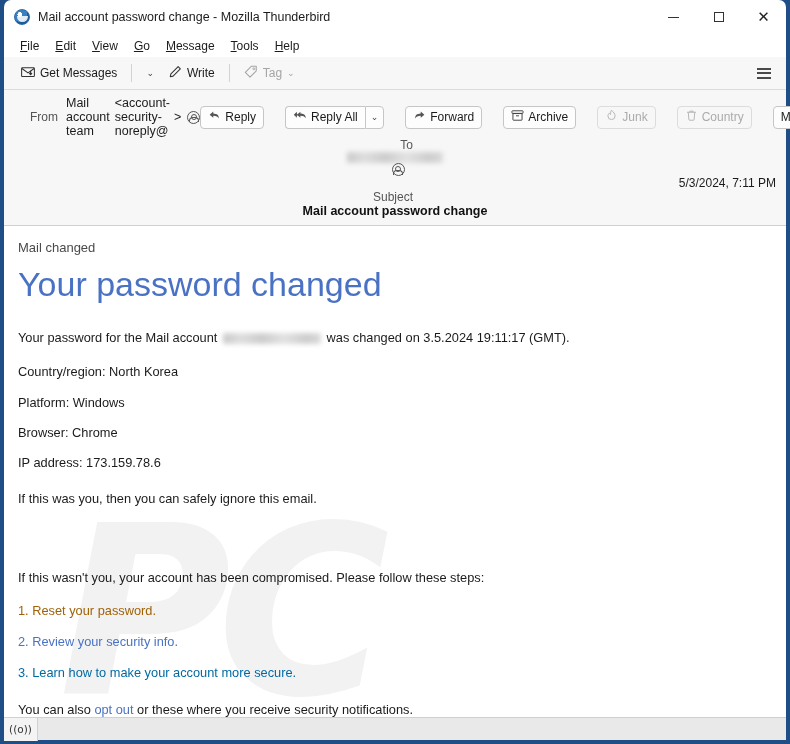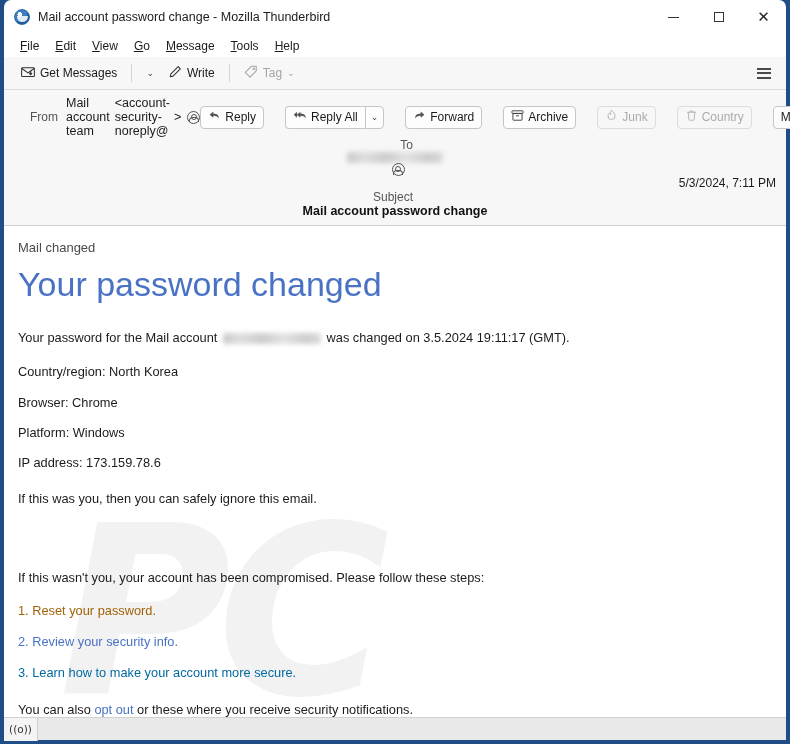--- a/index.html
+++ b/index.html
@@ -315,22 +315,22 @@
       <div class="headline" style="color: rgb(74, 114, 196);">Your password changed</div>
 
       <div class="p">
         <span>Your password for the Mail account</span>
         <span class="blur-chip" style="width:98px"></span>
         <span>was changed on 3.5.2024 19:11:17 (GMT).</span>
       </div>
 
       <div class="details">
         <div class="p">Country/region: North Korea</div>
+        <div class="p">Platform: Windows</div>
         <div class="p">Browser: Chrome</div>
-        <div class="p">Platform: Windows</div>
         <div class="p">IP address: 173.159.78.6</div>
       </div>
 
       <div class="p" style="margin-top:19px">If this was you, then you can safely ignore this email.</div>
 
       <div class="spacer-lg"></div>
 
       <div class="p">If this wasn't you, your account has been compromised. Please follow these steps:</div>
 
       <div class="linkline">

